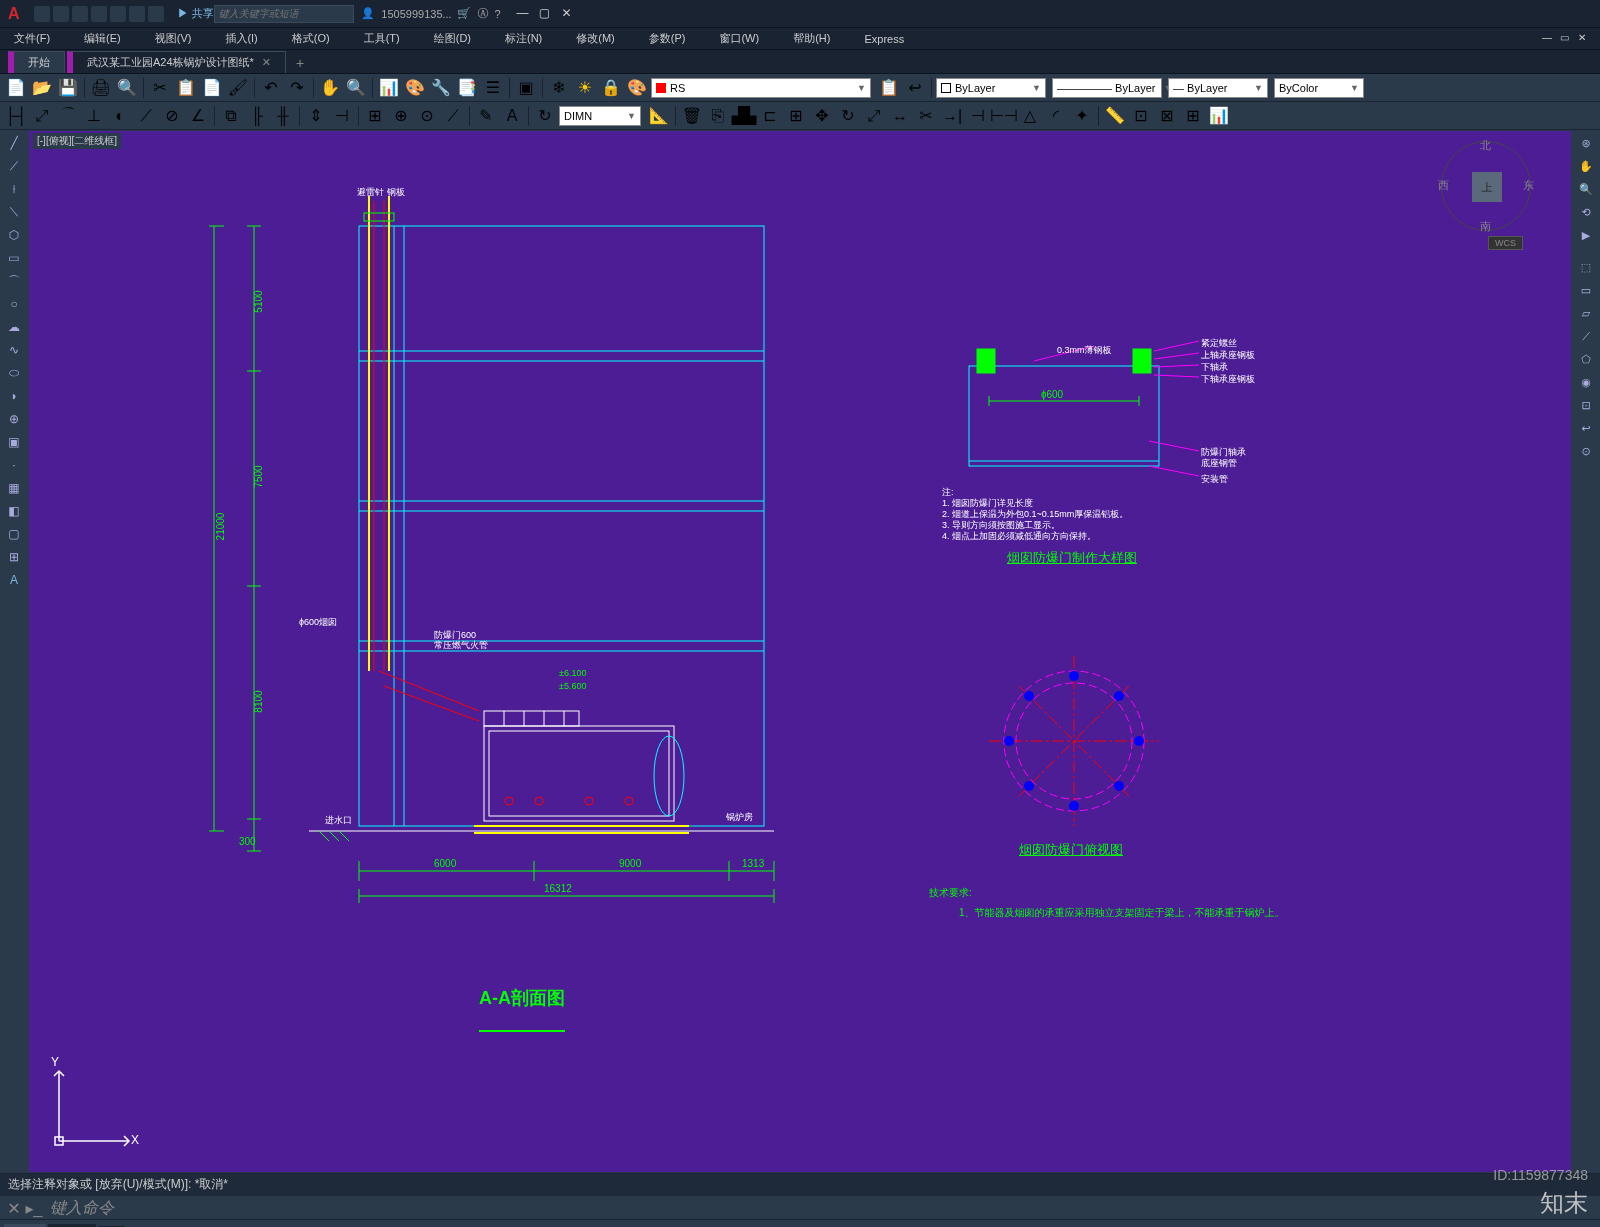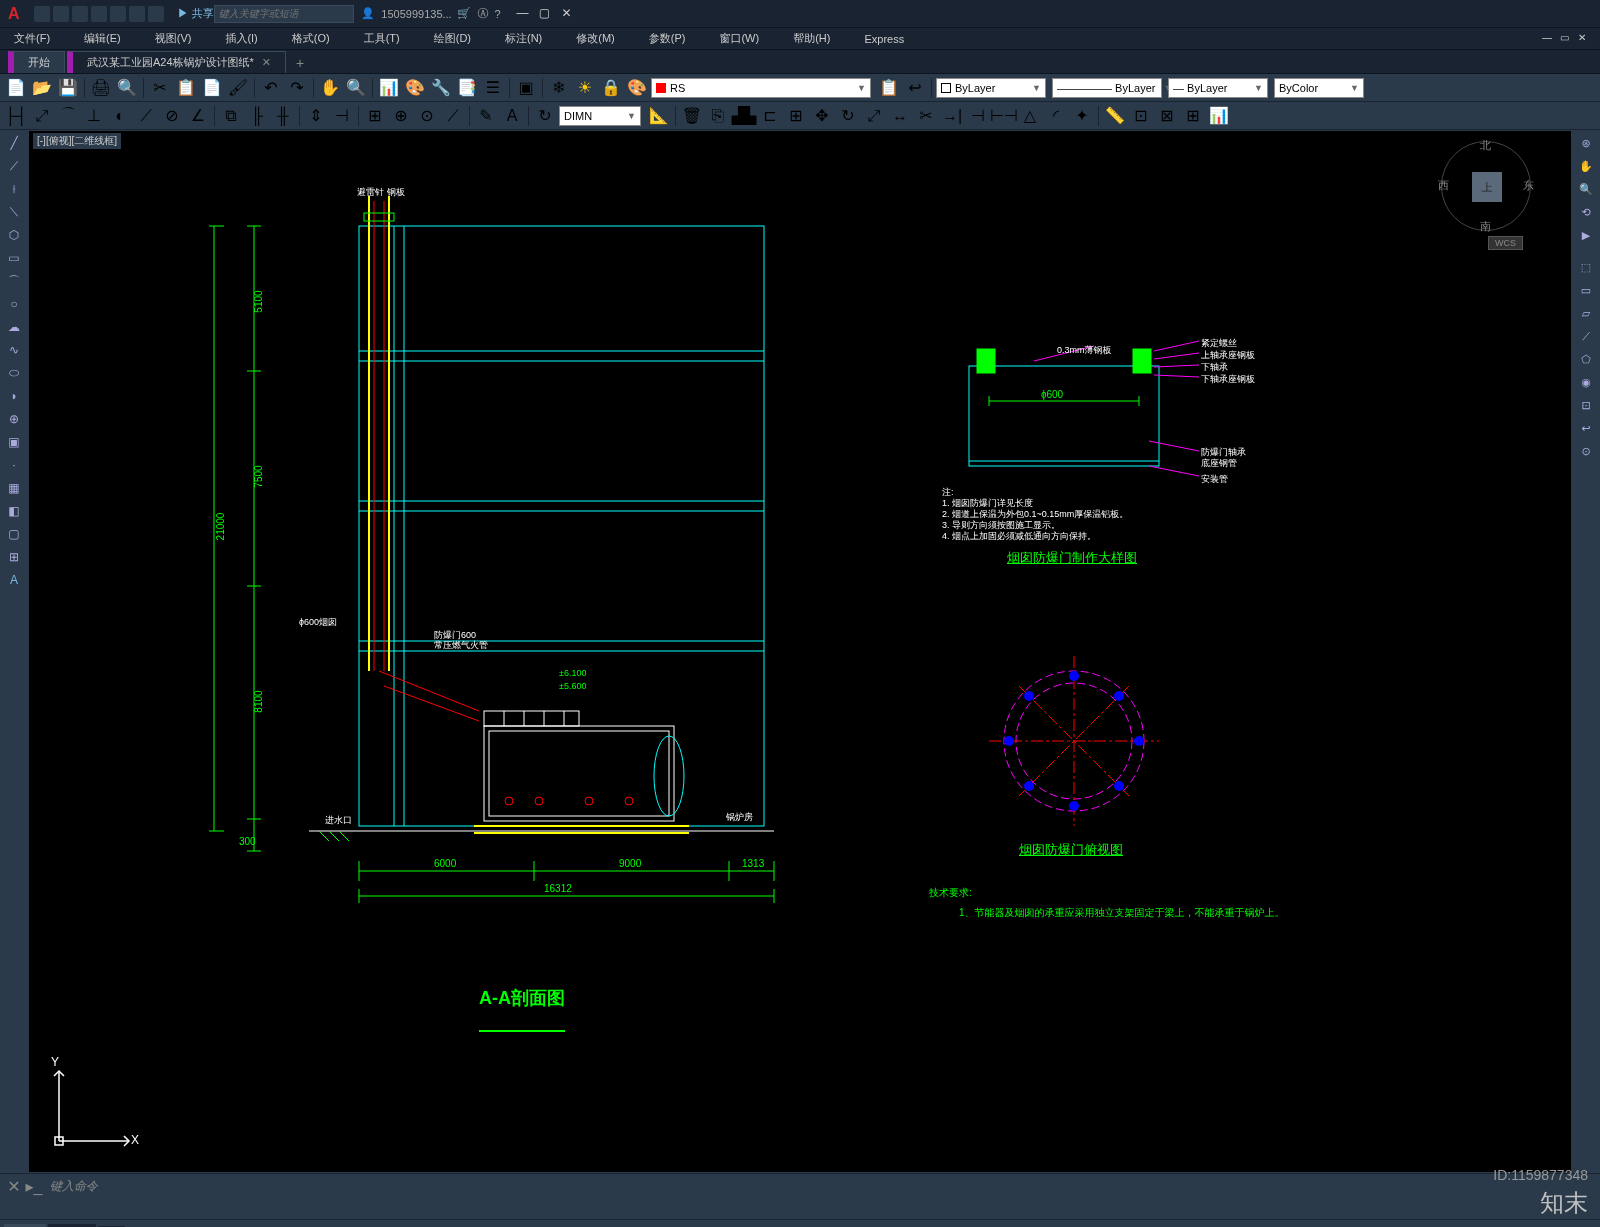--- a/index.html
+++ b/index.html
@@ -32,41 +32,41 @@
 .layer-dropdown { height: 20px; background: #fff; border: 1px solid #888; display: flex; align-items: center; padding: 0 4px; font-size: 11px; color: #000; }
 .layer-dropdown .sq { width: 10px; height: 10px; margin-right: 4px; }
 .layer-dropdown .arrow { margin-left: auto; padding-left: 8px; color: #666; font-size: 9px; }
 
 .main-area { position: relative; height: 1043px; display: flex; }
 .left-tools { width: 28px; background: #2a3a4a; display: flex; flex-direction: column; gap: 1px; padding: 2px; }
 .left-tools .tool { width: 24px; height: 22px; display: flex; align-items: center; justify-content: center; color: #aad; font-size: 12px; }
 .right-tools { width: 28px; background: #2a3a4a; display: flex; flex-direction: column; gap: 1px; padding: 2px; position: absolute; right: 0; top: 0; height: 100%; }
 .right-tools .tool { width: 24px; height: 22px; display: flex; align-items: center; justify-content: center; color: #aad; font-size: 11px; }
 
-.canvas { flex: 1; background: #000000; position: relative; border: 1px solid #2a3a4a; margin-right: 28px; text-align: center; }
+.canvas { flex: 1; background: #4c1d95; position: relative; border: 1px solid #2a3a4a; margin-right: 28px; text-align: center; }
 .canvas-label { position: absolute; top: 2px; left: 4px; background: #2a3a4a; color: #ccc; font-size: 10px; padding: 1px 4px; }
 
 .drawing svg { position: absolute; top: 0; left: 0; }
 .section-title { position: absolute; color: #00ff00; font-size: 18px; font-weight: bold; }
 .dim-text { color: #00ff00; font-size: 10px; position: absolute; }
 .detail-title { color: #00ff00; font-size: 13px; position: absolute; text-decoration: underline; }
 .spec-text { color: #00ff00; font-size: 10px; position: absolute; }
 .white-text { color: #fff; font-size: 9px; position: absolute; }
 
 .viewcube { position: absolute; right: 40px; top: 10px; width: 90px; height: 90px; }
 .viewcube .circle { width: 90px; height: 90px; border: 1px solid #444; border-radius: 50%; position: relative; }
 .viewcube .cube { position: absolute; top: 30px; left: 30px; width: 30px; height: 30px; background: #5a6a7a; color: #222; font-size: 11px; display: flex; align-items: center; justify-content: center; }
 .viewcube .dir { position: absolute; color: #888; font-size: 11px; }
 .wcs-label { position: absolute; right: 48px; top: 105px; background: #333; color: #888; font-size: 9px; padding: 1px 6px; border: 1px solid #555; }
 
 .cmdline { height: 46px; background: #2a3a4a; border-top: 1px solid #1a2332; }
 .cmd-history { height: 22px; padding: 2px 8px; color: #ccc; font-size: 12px; background: #1e2a3a; }
 .cmd-input { height: 24px; display: flex; align-items: center; padding: 0 4px; }
 .cmd-icon { width: 20px; height: 20px; display: flex; align-items: center; justify-content: center; color: #888; }
-.cmd-text { flex: 1; padding: 0 6px; color: #888; font-style: italic; font-size: 12px; }
+.cmd-text { flex: 1; padding: 0 6px; color: #888; font-style: italic; font-size: 16px; }
 
 .statusbar { height: 28px; background: #2a3a4a; display: flex; align-items: center; padding: 0 4px; gap: 2px; border-top: 1px solid #1a2332; }
 .statusbar .stab { padding: 2px 10px; background: #1a2332; color: #ccc; font-size: 11px; }
 .statusbar .stab.active { background: #3a4a5a; }
 
 .watermark { position: absolute; bottom: 8px; right: 12px; color: #c0c0c0; font-size: 24px; font-weight: 300; }
 .id-text { position: absolute; bottom: 44px; right: 12px; color: #999; font-size: 14px; }
 </style>
 </head>
 <body>
@@ -474,20 +474,21 @@
     <div class="tool">⟋</div>
     <div class="tool">⬠</div>
     <div class="tool">◉</div>
     <div class="tool">⊡</div>
     <div class="tool">↩</div>
     <div class="tool">⊙</div>
   </div>
 </div>
 
 <div class="cmdline">
+  <div class="cmd-history">选择注释对象或 [放弃(U)/模式(M)]: *取消*</div>
   <div class="cmd-input">
     <div class="cmd-icon">✕</div>
     <div class="cmd-icon">▸_</div>
     <div class="cmd-text">键入命令</div>
   </div>
 </div>
 
 <div class="statusbar">
   <div class="stab active">模型</div>
   <div class="stab">布局2</div>

